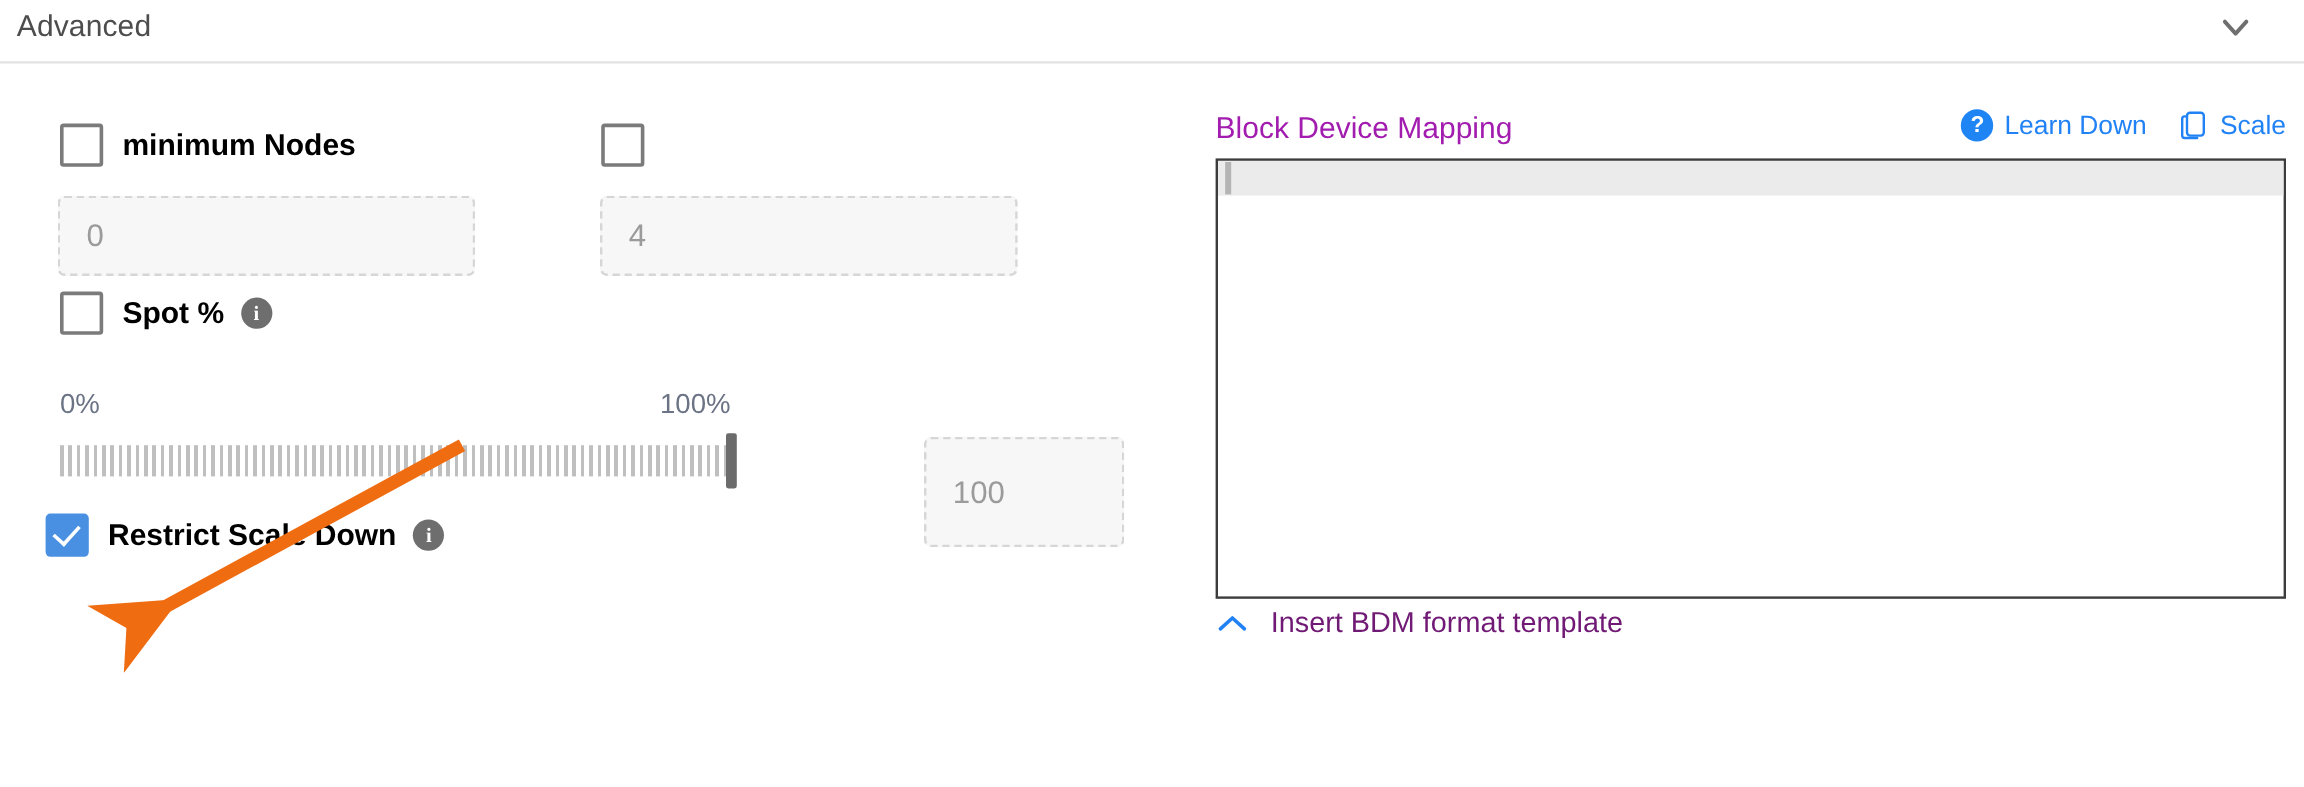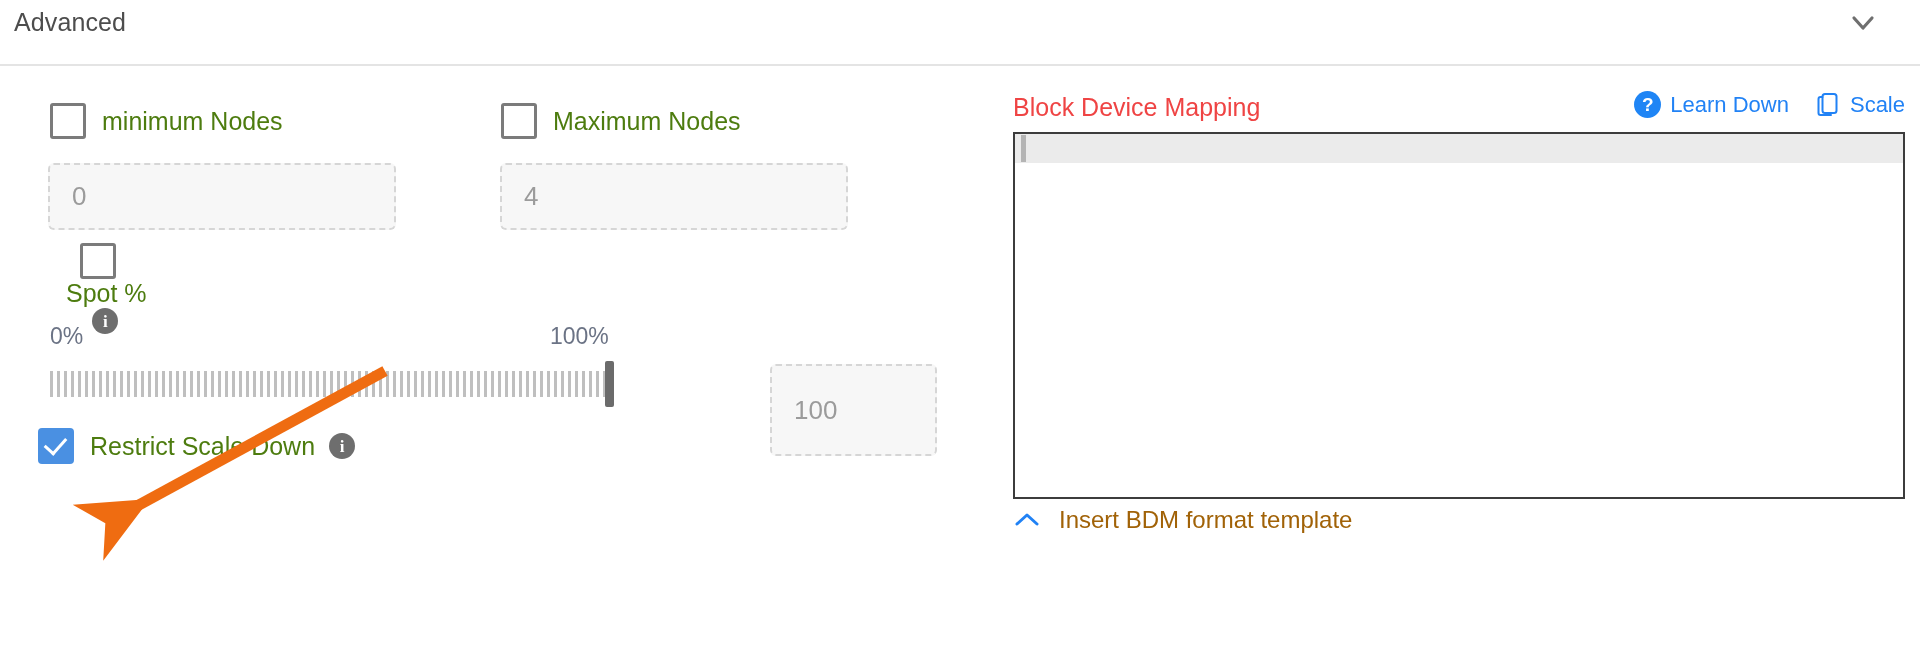--- a/index.html
+++ b/index.html
@@ -15,21 +15,21 @@
     overflow: hidden;
     position: relative;
   }
 
   
   .section-header {
     position: absolute;
     left: 0;
     top: 0;
     width: 1920px;
-    height: 66px;
+    height: 53px;
     box-sizing: border-box;
     border-bottom: 2px solid #e4e4e4;
   }
   .section-title {
     position: absolute;
     left: 14px;
     top: 8px;
     font-size: 25px;
     color: #4d4d4d;
     letter-spacing: 0.1px;
@@ -82,22 +82,23 @@
     top: 5px;
     width: 10px;
     height: 18px;
     border: solid #ffffff;
     border-width: 0 3.5px 3.5px 0;
     transform: rotate(42deg);
   }
   .cbx-label {
     margin-left: 16px;
     font-size: 25px;
-    color: #4d7c0f;
+    color: #000000;
     white-space: nowrap;
+    font-weight: bold;
   }
   .info-icon {
     margin-left: 14px;
     width: 26px;
     height: 26px;
     border-radius: 50%;
     background: #6e6e6e;
     color: #ffffff;
     font-size: 17px;
     font-weight: bold;
@@ -169,21 +170,21 @@
     left: 960px;
     top: 53px;
     width: 960px;
     height: 603px;
   }
   .bdm-title {
     position: absolute;
     left: 53px;
     top: 40px;
     font-size: 25px;
-    color: #ef4444;
+    color: #a21caf;
   }
   .bdm-actions {
     position: absolute;
     right: 15px;
     top: 38px;
     display: flex;
     align-items: center;
     gap: 28px;
   }
   .action-link {
@@ -239,21 +240,21 @@
     background: #b4b4b4;
   }
 
   .bdm-footer {
     position: absolute;
     left: 53px;
     top: 453px;
     display: flex;
     align-items: center;
     gap: 18px;
-    color: #a16207;
+    color: #701a75;
     font-size: 24px;
     cursor: pointer;
   }
   .chev-up { width: 28px; height: 18px; flex: none; }
 
   
   .annotation {
     position: absolute;
     left: 0; top: 0;
     width: 1920px;
@@ -278,27 +279,26 @@
   <div class="checkbox-row" style="left:50px; top:50px;">
     <div class="cbx"></div>
     <div class="cbx-label">minimum Nodes</div>
   </div>
   <div class="disabled-input" style="left:48px; top:110px; width:348px; height:67px;">
     <span>0</span>
   </div>
 
   <div class="checkbox-row" style="left:501px; top:50px;">
     <div class="cbx"></div>
-    <div class="cbx-label">Maximum Nodes</div>
   </div>
   <div class="disabled-input" style="left:500px; top:110px; width:348px; height:67px;">
     <span>4</span>
   </div>
 
-  <div class="checkbox-row" style="left:50px; top:190px;flex-direction:column;">
+  <div class="checkbox-row" style="left:50px; top:190px;">
     <div class="cbx"></div>
     <div class="cbx-label">Spot %</div>
     <div class="info-icon">i</div>
   </div>
 
   <div class="slider-wrap">
     <div class="slider-minmax slider-min">0%</div>
     <div class="slider-minmax slider-max">100%</div>
     <div class="slider-track"></div>
     <div class="slider-handle"></div>

